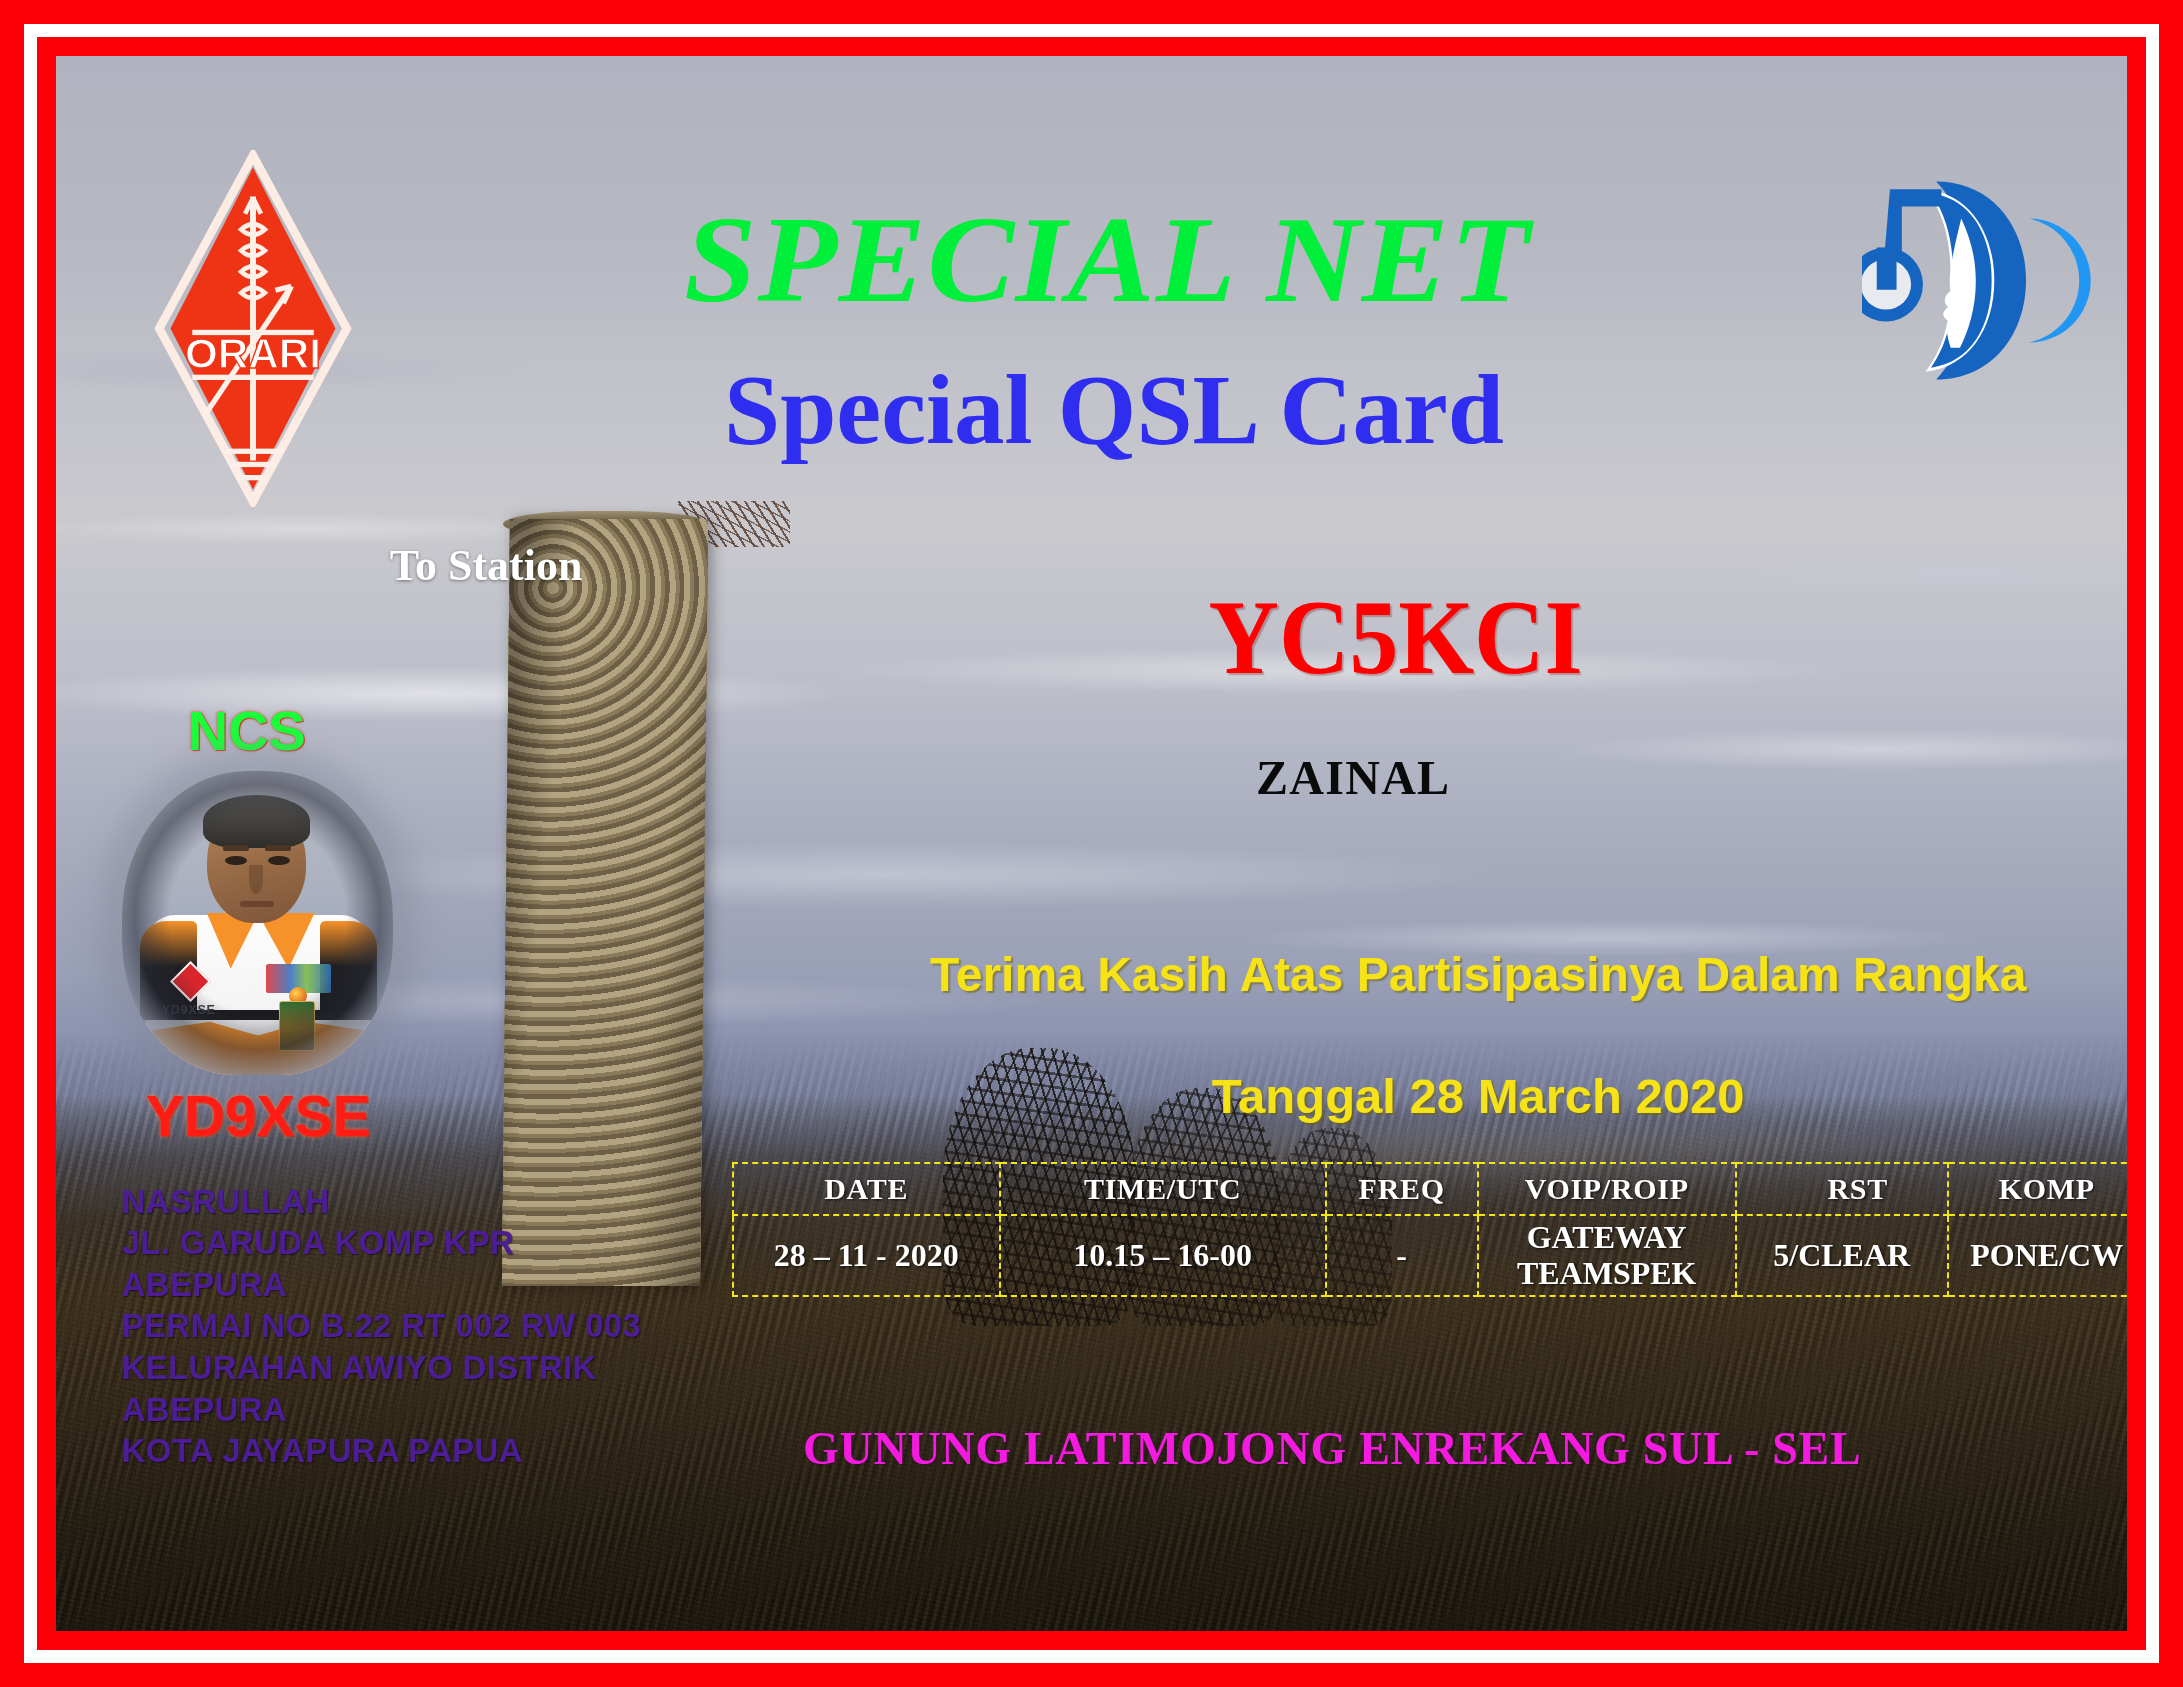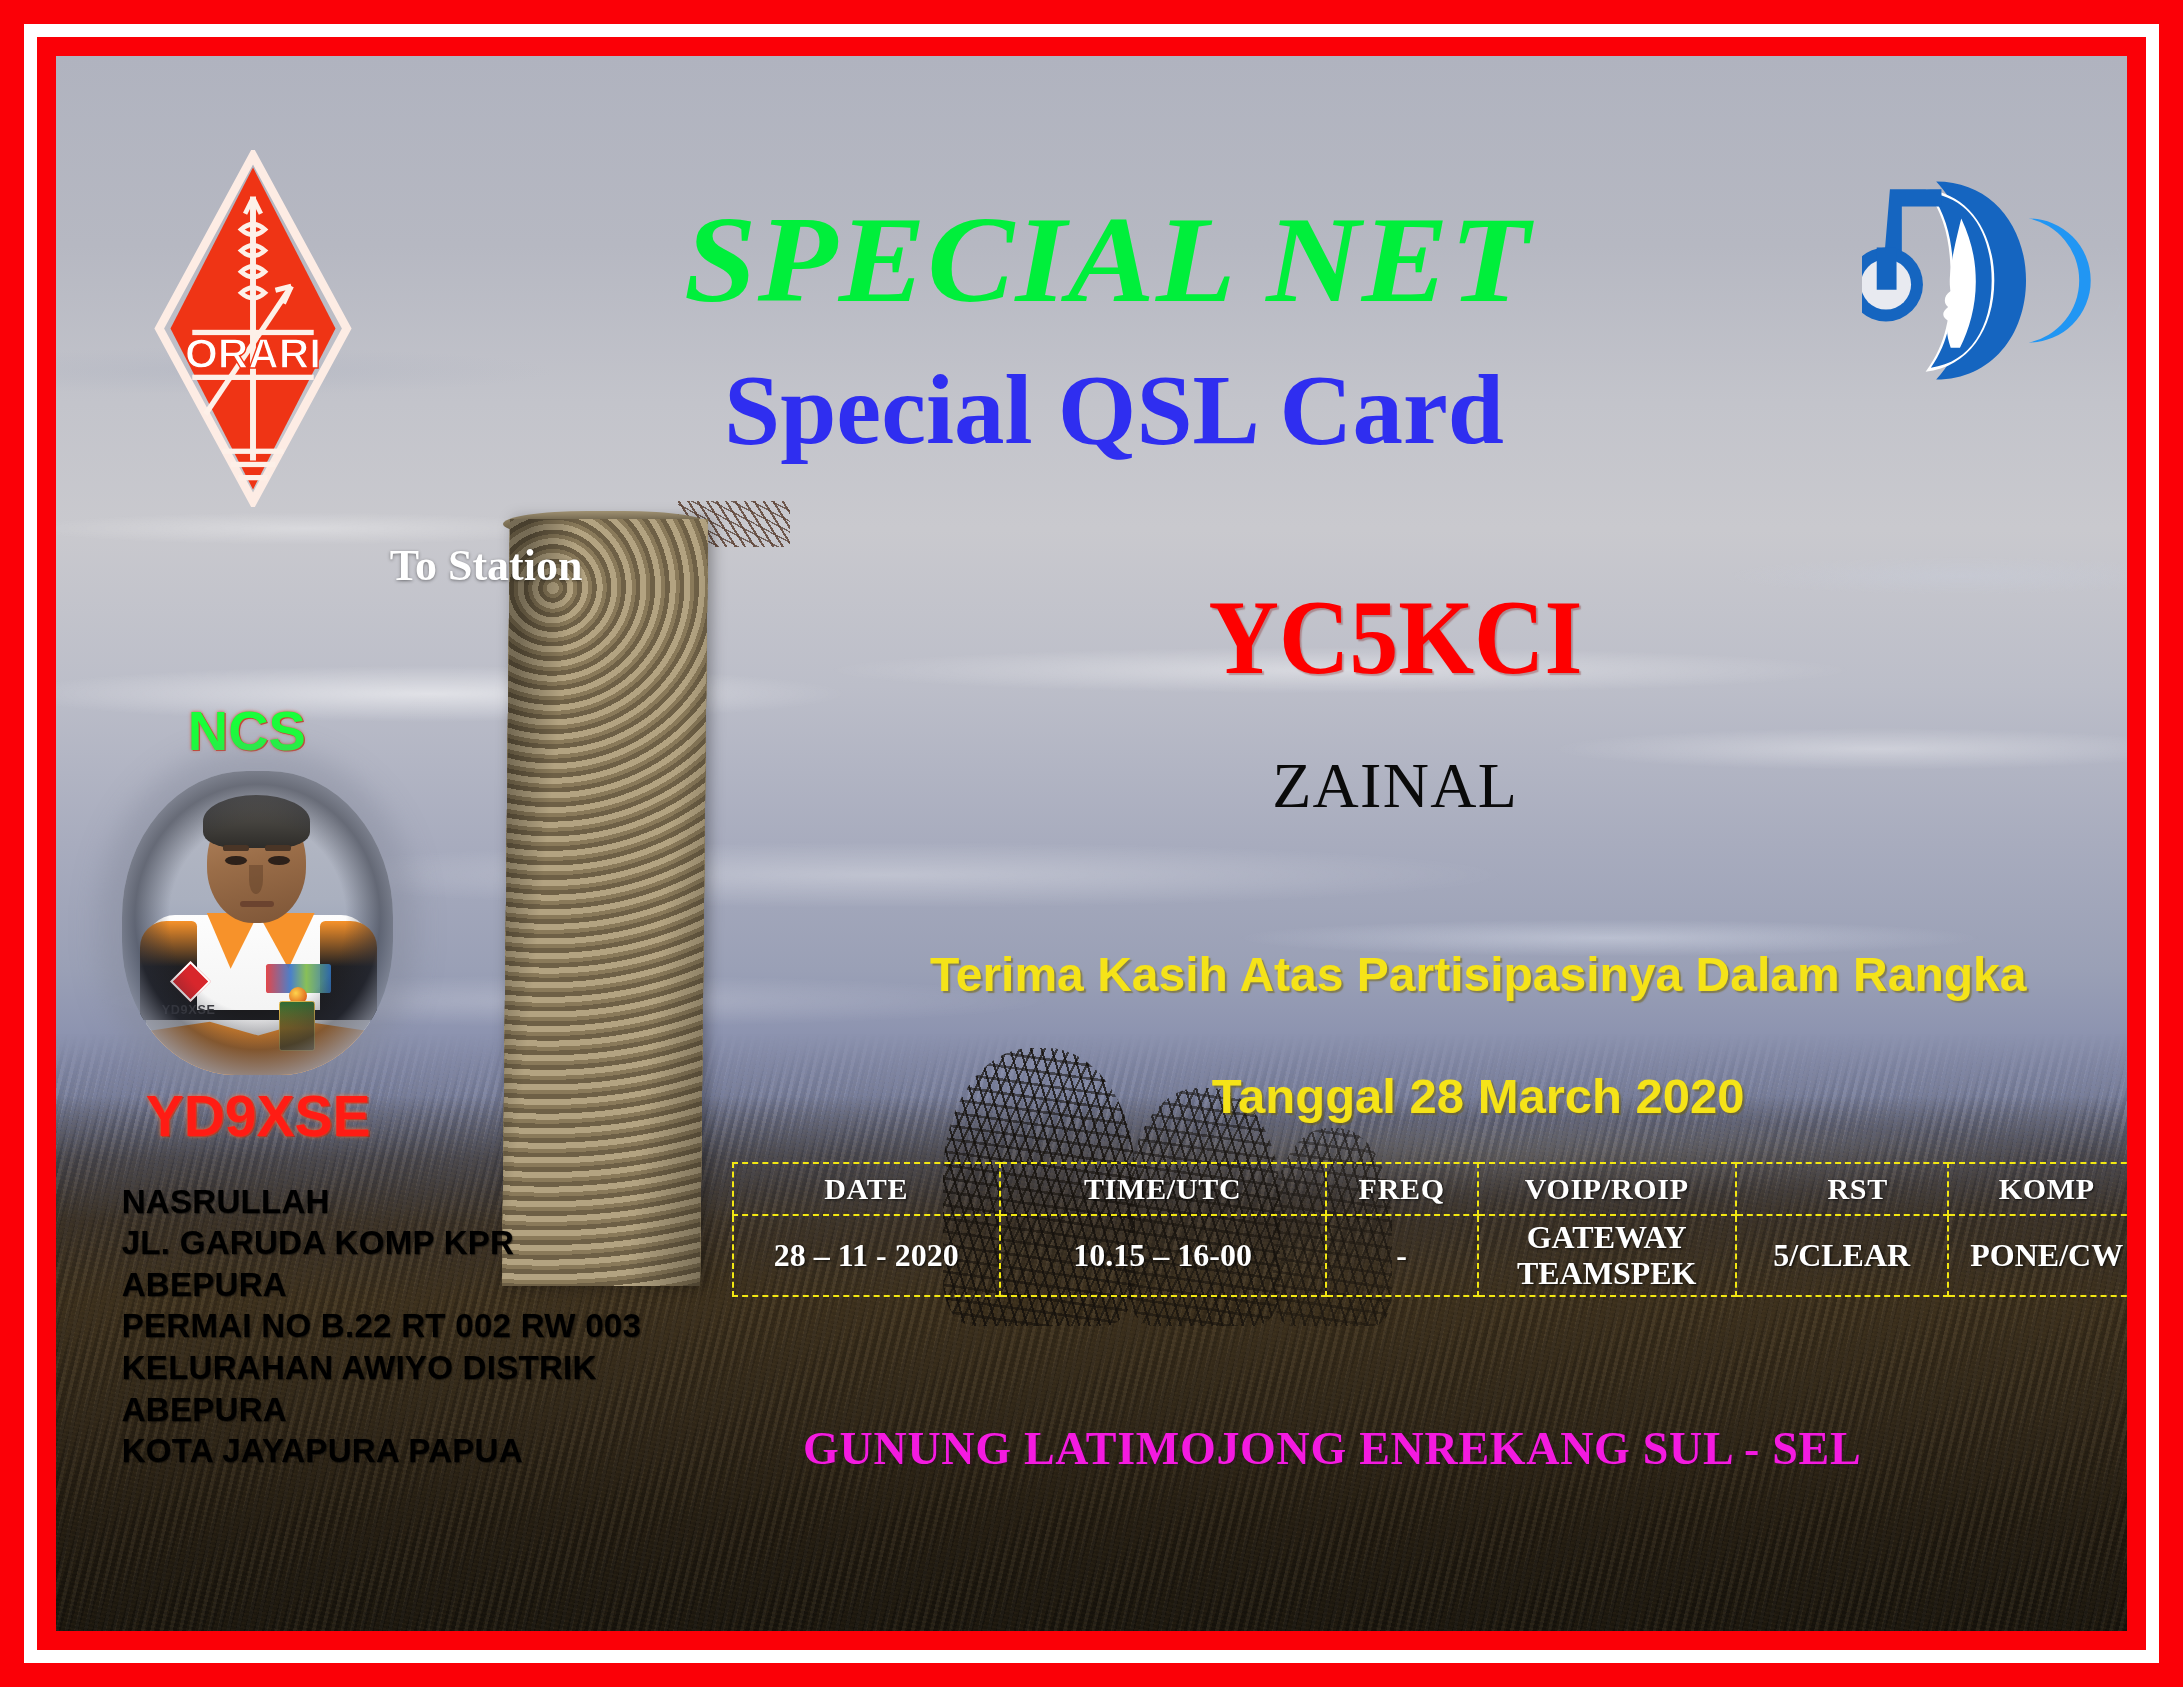--- a/index.html
+++ b/index.html
@@ -293,41 +293,41 @@
     color: #ff1c14;
     text-shadow: 0 0 4px rgba(255,120,60,0.9), 1.3px 1.3px 0 rgba(160,20,10,0.7);
   }
 
   
   #address-block {
     position: absolute; left: 66px; top: 1125px;
     font-family: "Liberation Sans", sans-serif;
     font-weight: 700; font-size: 33px;
     line-height: 1.26;
-    color: #000000;
+    color: #4c1d95;
     text-shadow: 0.7px 0.7px 1.3px rgba(0,0,0,0.55);
     letter-spacing: 0.3px;
   }
   #address-block div { white-space: nowrap; }
 
   
   #callsign-main {
     position: absolute; left: 926px; top: 529px; width: 827px;
     text-align: center;
     font-family: "Liberation Serif", serif;
     font-weight: 700; font-size: 106px; line-height: 1;
     color: #fe0000;
     transform: scaleX(0.92);
     text-shadow: 2px 2px 1.3px rgba(120,0,0,0.30);
   }
   #operator-name {
-    position: absolute; left: 926px; top: 698px; width: 827px;
+    position: absolute; left: 884px; top: 698px; width: 827px;
     text-align: center;
     font-family: "Liberation Serif", serif;
-    font-weight: 400; font-size: 64px; line-height: 1;
+    font-weight: 700; font-size: 48px; line-height: 1;
     color: #0a0a0a;
     letter-spacing: 1.3px;
   }
 
   .yellow-line {
     position: absolute; width: 1323px; text-align: center;
     font-family: "Liberation Sans", sans-serif;
     font-weight: 700;
     color: #f5e318;
     text-shadow: 2px 2px 1.3px rgba(110,95,10,0.55);

